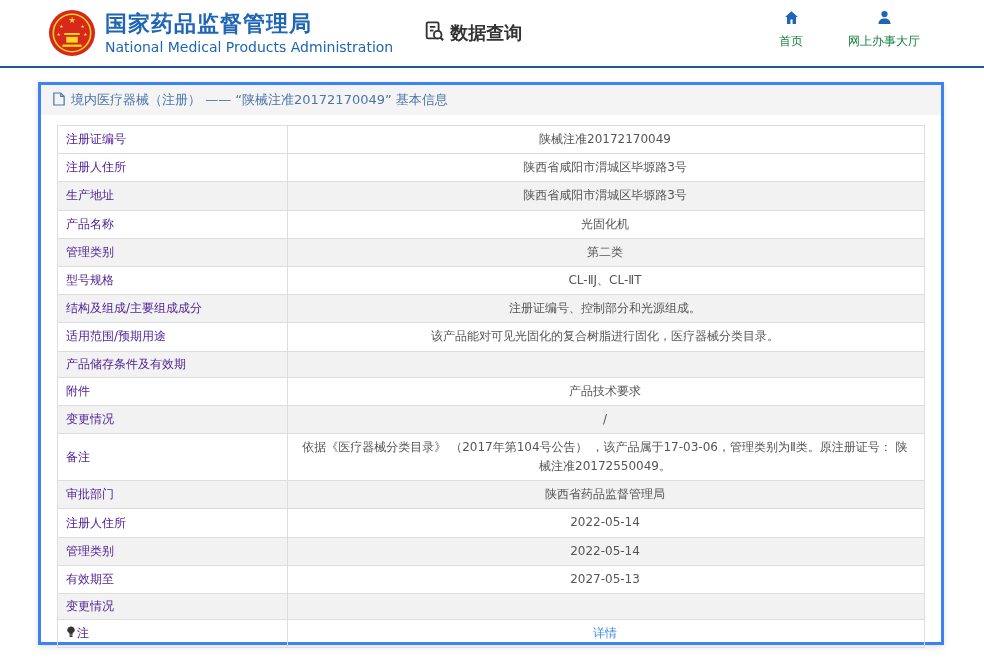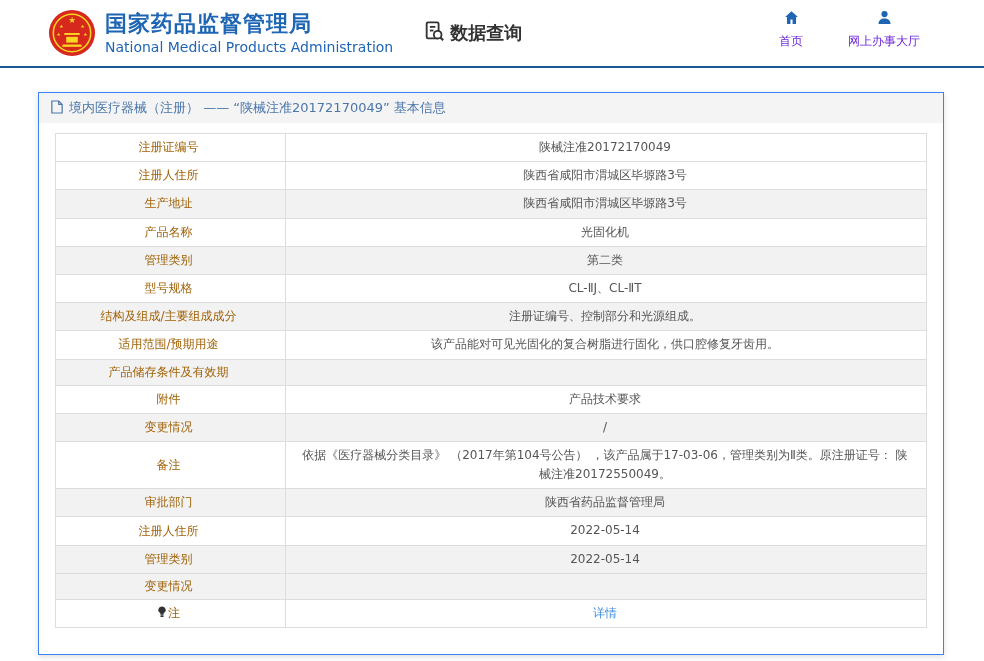--- a/index.html
+++ b/index.html
@@ -10,34 +10,34 @@
   
   .header { height:66px; display:flex; align-items:center; padding-left:48px; position:relative; background:#fff; }
   .brand { display:flex; align-items:center; gap:9px; cursor:pointer; }
   .emblem { width:48px; height:48px; flex:0 0 auto; }
   .brand-cn { font-size:22px; font-weight:bold; color:#1e65b4; letter-spacing:1px; line-height:1.2; }
   .brand-en { font-size:14px; color:#1e65b4; margin-top:2px; }
   .dataquery { display:flex; align-items:center; gap:5px; margin-left:30px;
     font-size:18px; font-weight:bold; color:#333; cursor:pointer; }
   .nav { position:absolute; right:64px; top:9px; display:flex; gap:40px; }
   .nav-item { display:flex; flex-direction:column; align-items:center; gap:4px;
-    font-size:12px; color:#6d28d9; cursor:pointer; min-width:34px; }
+    font-size:12px; color:#15803d; cursor:pointer; min-width:34px; }
   .header-line { height:2px; background:#1c5796; }
 
   
-  .content-box { position:absolute; left:38px; top:92px; width:906px; height:563px;
-    background:#fff; border:1px solid #3b82f6; box-shadow:0 2px 6px rgba(0,0,0,0.13); }
+  .content-box { position:absolute; left:38px; top:82px; width:906px; height:563px;
+    background:#fff; border:3px solid #3b82f6; box-shadow:0 2px 6px rgba(0,0,0,0.13); }
   .breadcrumb-bar { height:30px; background:#f4f4f4; display:flex; align-items:center;
     padding:0 12px; gap:6px; font-size:13px; color:#4a76ab; }
   .table-wrap { padding:10px 16px 11px 16px; }
   table { width:100%; border-collapse:collapse; font-size:12px; table-layout:fixed; }
   tr { height:26px; }
   tr.alt { background:#f2f2f2; }
   th, td { border:1px solid #dddddd; vertical-align:middle; }
-  th { width:230px; text-align:center; font-weight:normal; color:#a16207;
+  th { width:230px; text-align:left; font-weight:normal; color:#4c1d95;
     padding:4px 12px 4px 8px; white-space:nowrap; }
   td { color:#555; padding:4px 14px 4px 12px; line-height:1.6; word-break:break-all;text-align:center; }
   .detail-link { color:#3e8edd; text-decoration:none; cursor:pointer; }
   .bulb-wrap { display:inline-block; vertical-align:-1px; margin-right:1px; }
 </style>
 </head>
 <body>
 
 <div class="header">
   <div class="brand">
@@ -133,21 +133,21 @@
           <tr>
             <th>型号规格</th>
             <td>CL-ⅡJ、CL-ⅡT</td>
           </tr>
           <tr class="alt">
             <th>结构及组成/主要组成成分</th>
             <td>注册证编号、控制部分和光源组成。</td>
           </tr>
           <tr>
             <th>适用范围/预期用途</th>
-            <td>该产品能对可见光固化的复合树脂进行固化，供口腔修复牙齿用。</td>
+            <td>该产品能对可见光固化的复合树脂进行固化，医疗器械分类目录。</td>
           </tr>
           <tr class="alt">
             <th>产品储存条件及有效期</th>
             <td></td>
           </tr>
           <tr>
             <th>附件</th>
             <td>产品技术要求</td>
           </tr>
           <tr class="alt">
@@ -163,20 +163,24 @@
             <td>陕西省药品监督管理局</td>
           </tr>
           <tr>
             <th>注册人住所</th>
             <td>2022-05-14</td>
           </tr>
           <tr class="alt">
             <th>管理类别</th>
             <td>2022-05-14</td>
           </tr>
+          <tr>
+            <th>有效期至</th>
+            <td>2027-05-13</td>
+          </tr>
           <tr class="alt">
             <th>变更情况</th>
             <td></td>
           </tr>
           <tr>
             <th><span class="bulb-wrap"><svg viewBox="0 0 12 14" width="10" height="12">
                   <path d="M6 .3a4.2 4.2 0 0 0-2 8V10.2h4V8.3A4.2 4.2 0 0 0 6 .3z" fill="#333"></path>
                   <rect x="4.1" y="11" width="3.8" height="2" rx=".6" fill="#333"></rect>
                 </svg></span>注</th>
             <td><a href="#" class="detail-link">详情</a></td>

